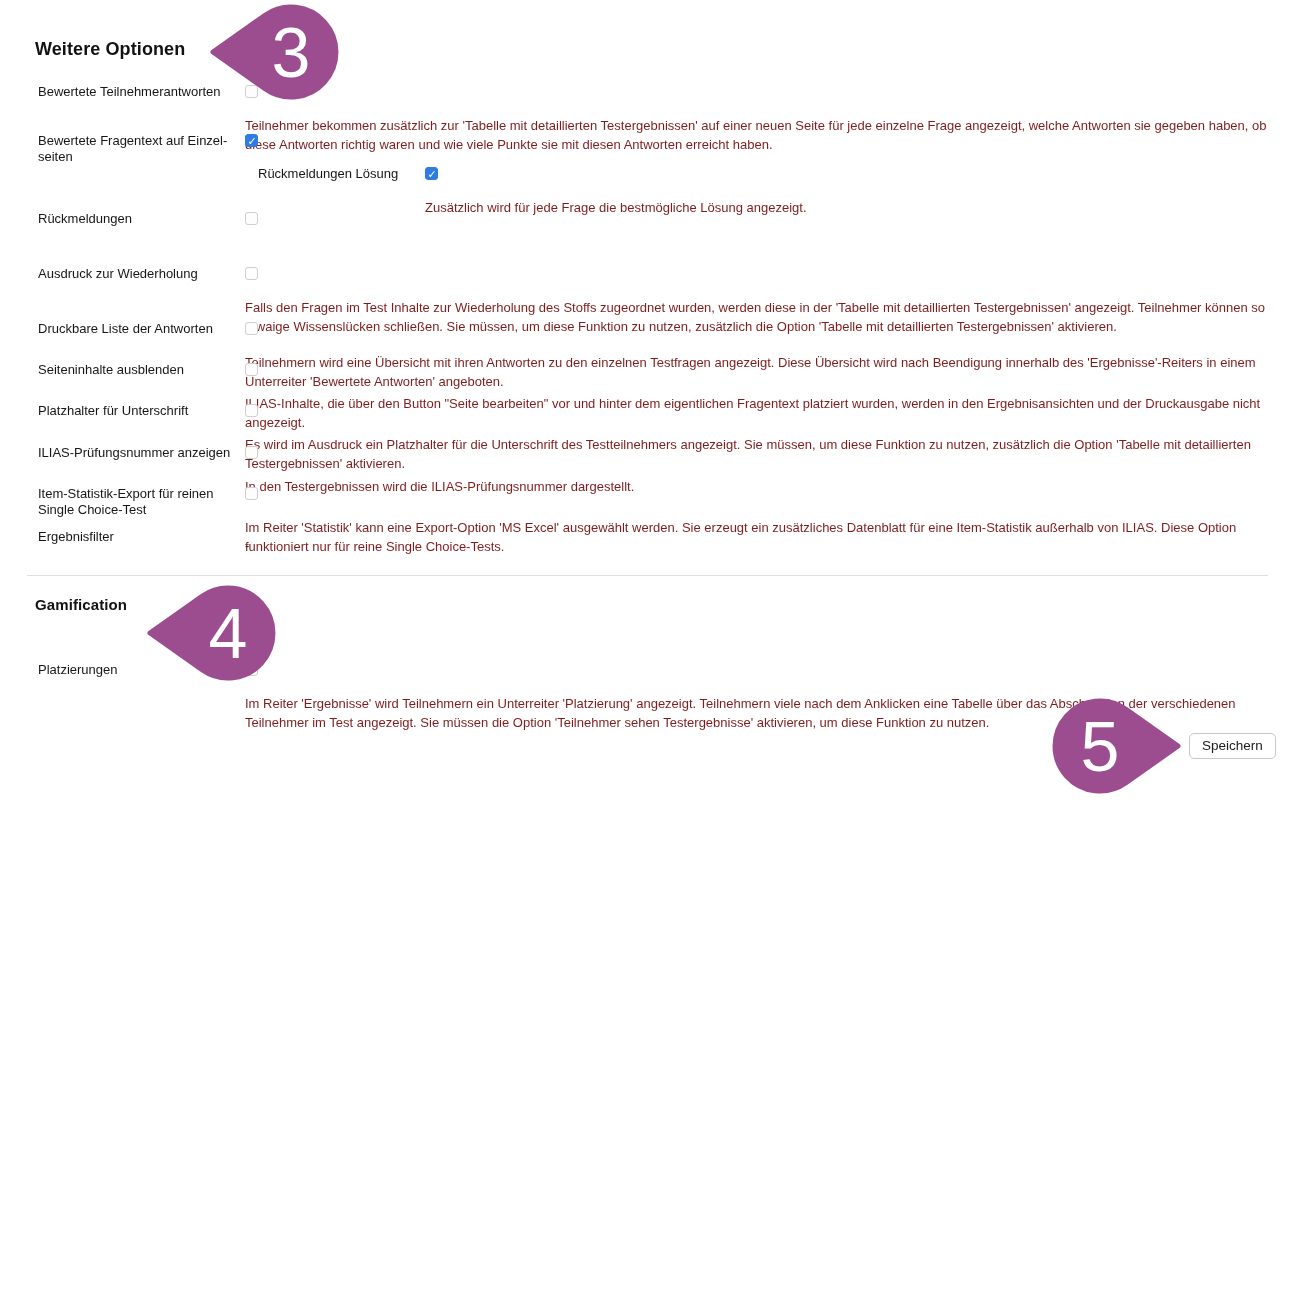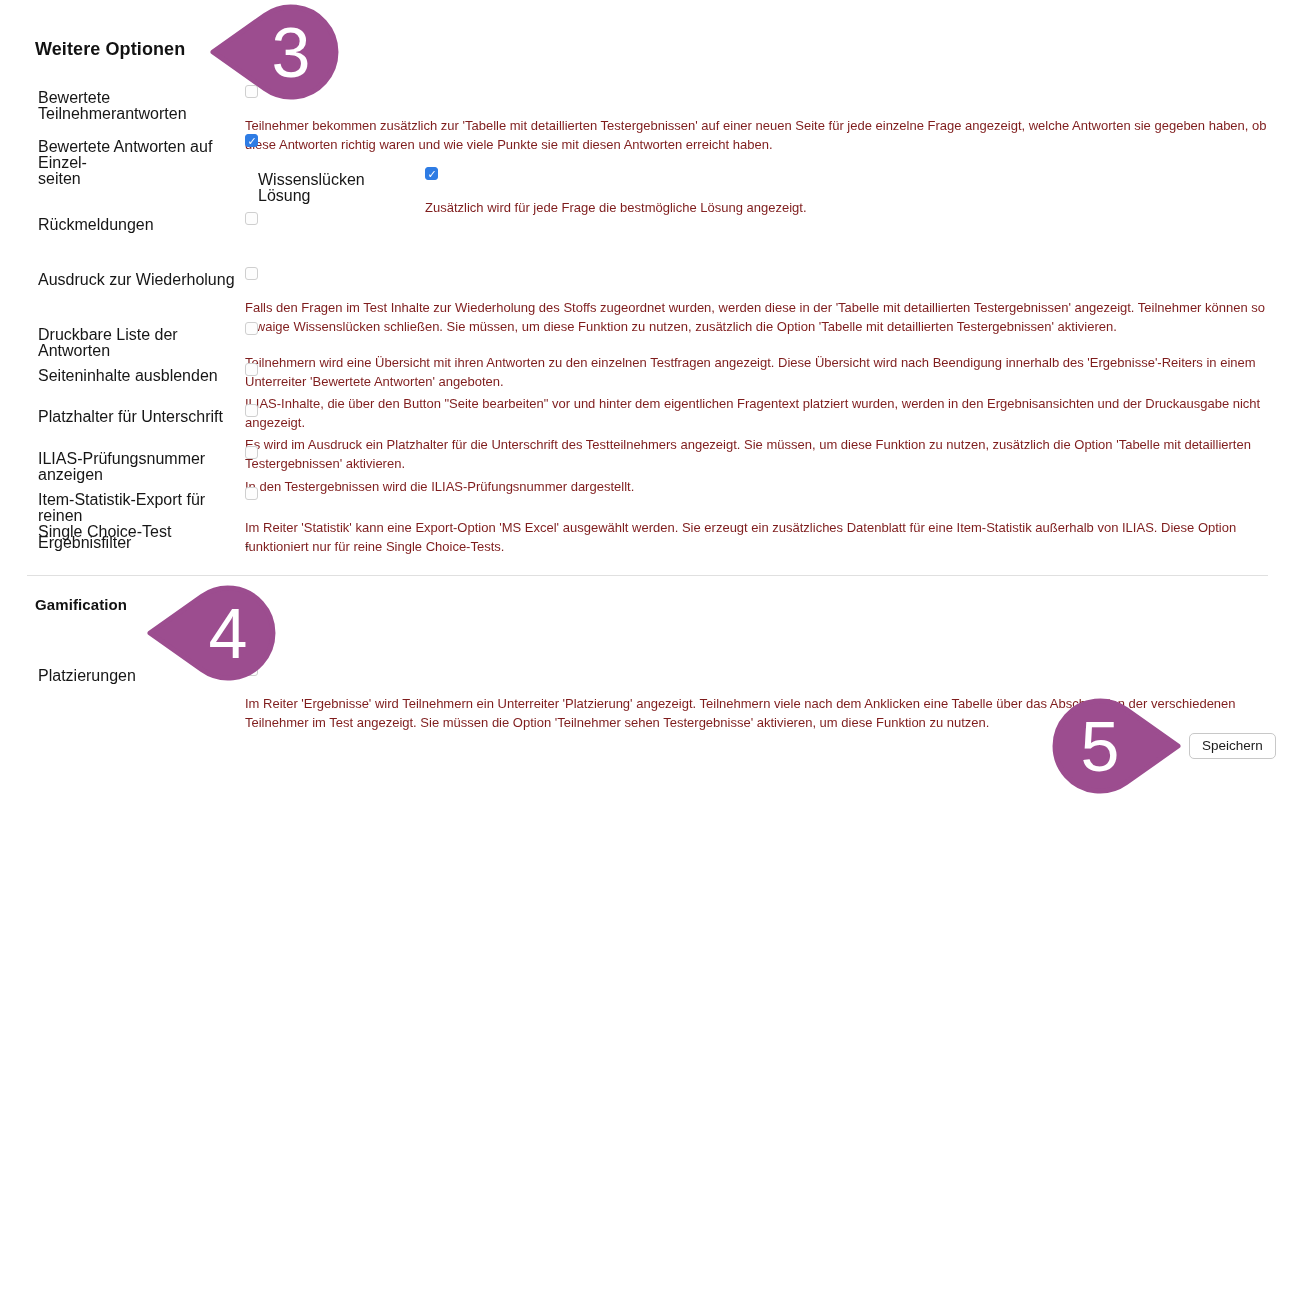--- a/index.html
+++ b/index.html
@@ -17,23 +17,22 @@
   .page{position:absolute;inset:0;background:#fff;}
   .section-heading{
     position:absolute;left:35px;
     font-weight:bold;color:#121212;letter-spacing:.1px;
   }
   .h-large{font-size:18px;line-height:22px;}
   .h-small{font-size:15px;line-height:18px;}
   .row{position:absolute;left:0;width:100%;}
   .label{
     position:absolute;left:38px;width:205px;
-    font-size:16px;line-height:16px;color:#161616;
+    font-size:13px;line-height:16px;color:#161616;
     white-space:pre-line;
-    margin-top:6px;
   }
   .sub .label{left:258px;width:160px;}
   .content{position:absolute;left:245px;right:32px;top:0;}
   .sub .content{left:425px;}
   .cb{
     display:block;width:13px;height:13px;
     border:1px solid #cfcfcf;border-radius:3px;background:#fdfdfd;
     position:relative;margin-top:1px;
   }
   .cb.checked{background:var(--check-blue);border-color:var(--check-blue);}
@@ -78,29 +77,29 @@
 
   <div class="row" style="top:84px">
     <div class="label">Bewertete Teilnehmerantworten</div>
     <div class="content">
       <span class="cb"></span>
       <p class="desc">Teilnehmer bekommen zusätzlich zur 'Tabelle mit detaillierten Testergebnissen' auf einer neuen Seite für jede einzelne Frage angezeigt, welche Antworten sie gegeben haben, ob diese Antworten richtig waren und wie viele Punkte sie mit diesen Antworten erreicht haben.</p>
     </div>
   </div>
 
   <div class="row" style="top:133px">
-    <div class="label">Bewertete Antworten auf Einzel-
+    <div class="label">Bewertete Fragentext auf Einzel-
 seiten</div>
     <div class="content">
       <span class="cb checked"></span>
     </div>
   </div>
 
   <div class="row sub" style="top:166px">
-    <div class="label">Wissenslücken Lösung</div>
+    <div class="label">Rückmeldungen Lösung</div>
     <div class="content">
       <span class="cb checked"></span>
       <p class="desc">Zusätzlich wird für jede Frage die bestmögliche Lösung angezeigt.</p>
     </div>
   </div>
 
   <div class="row" style="top:211px">
     <div class="label">Rückmeldungen</div>
     <div class="content">
       <span class="cb"></span>

